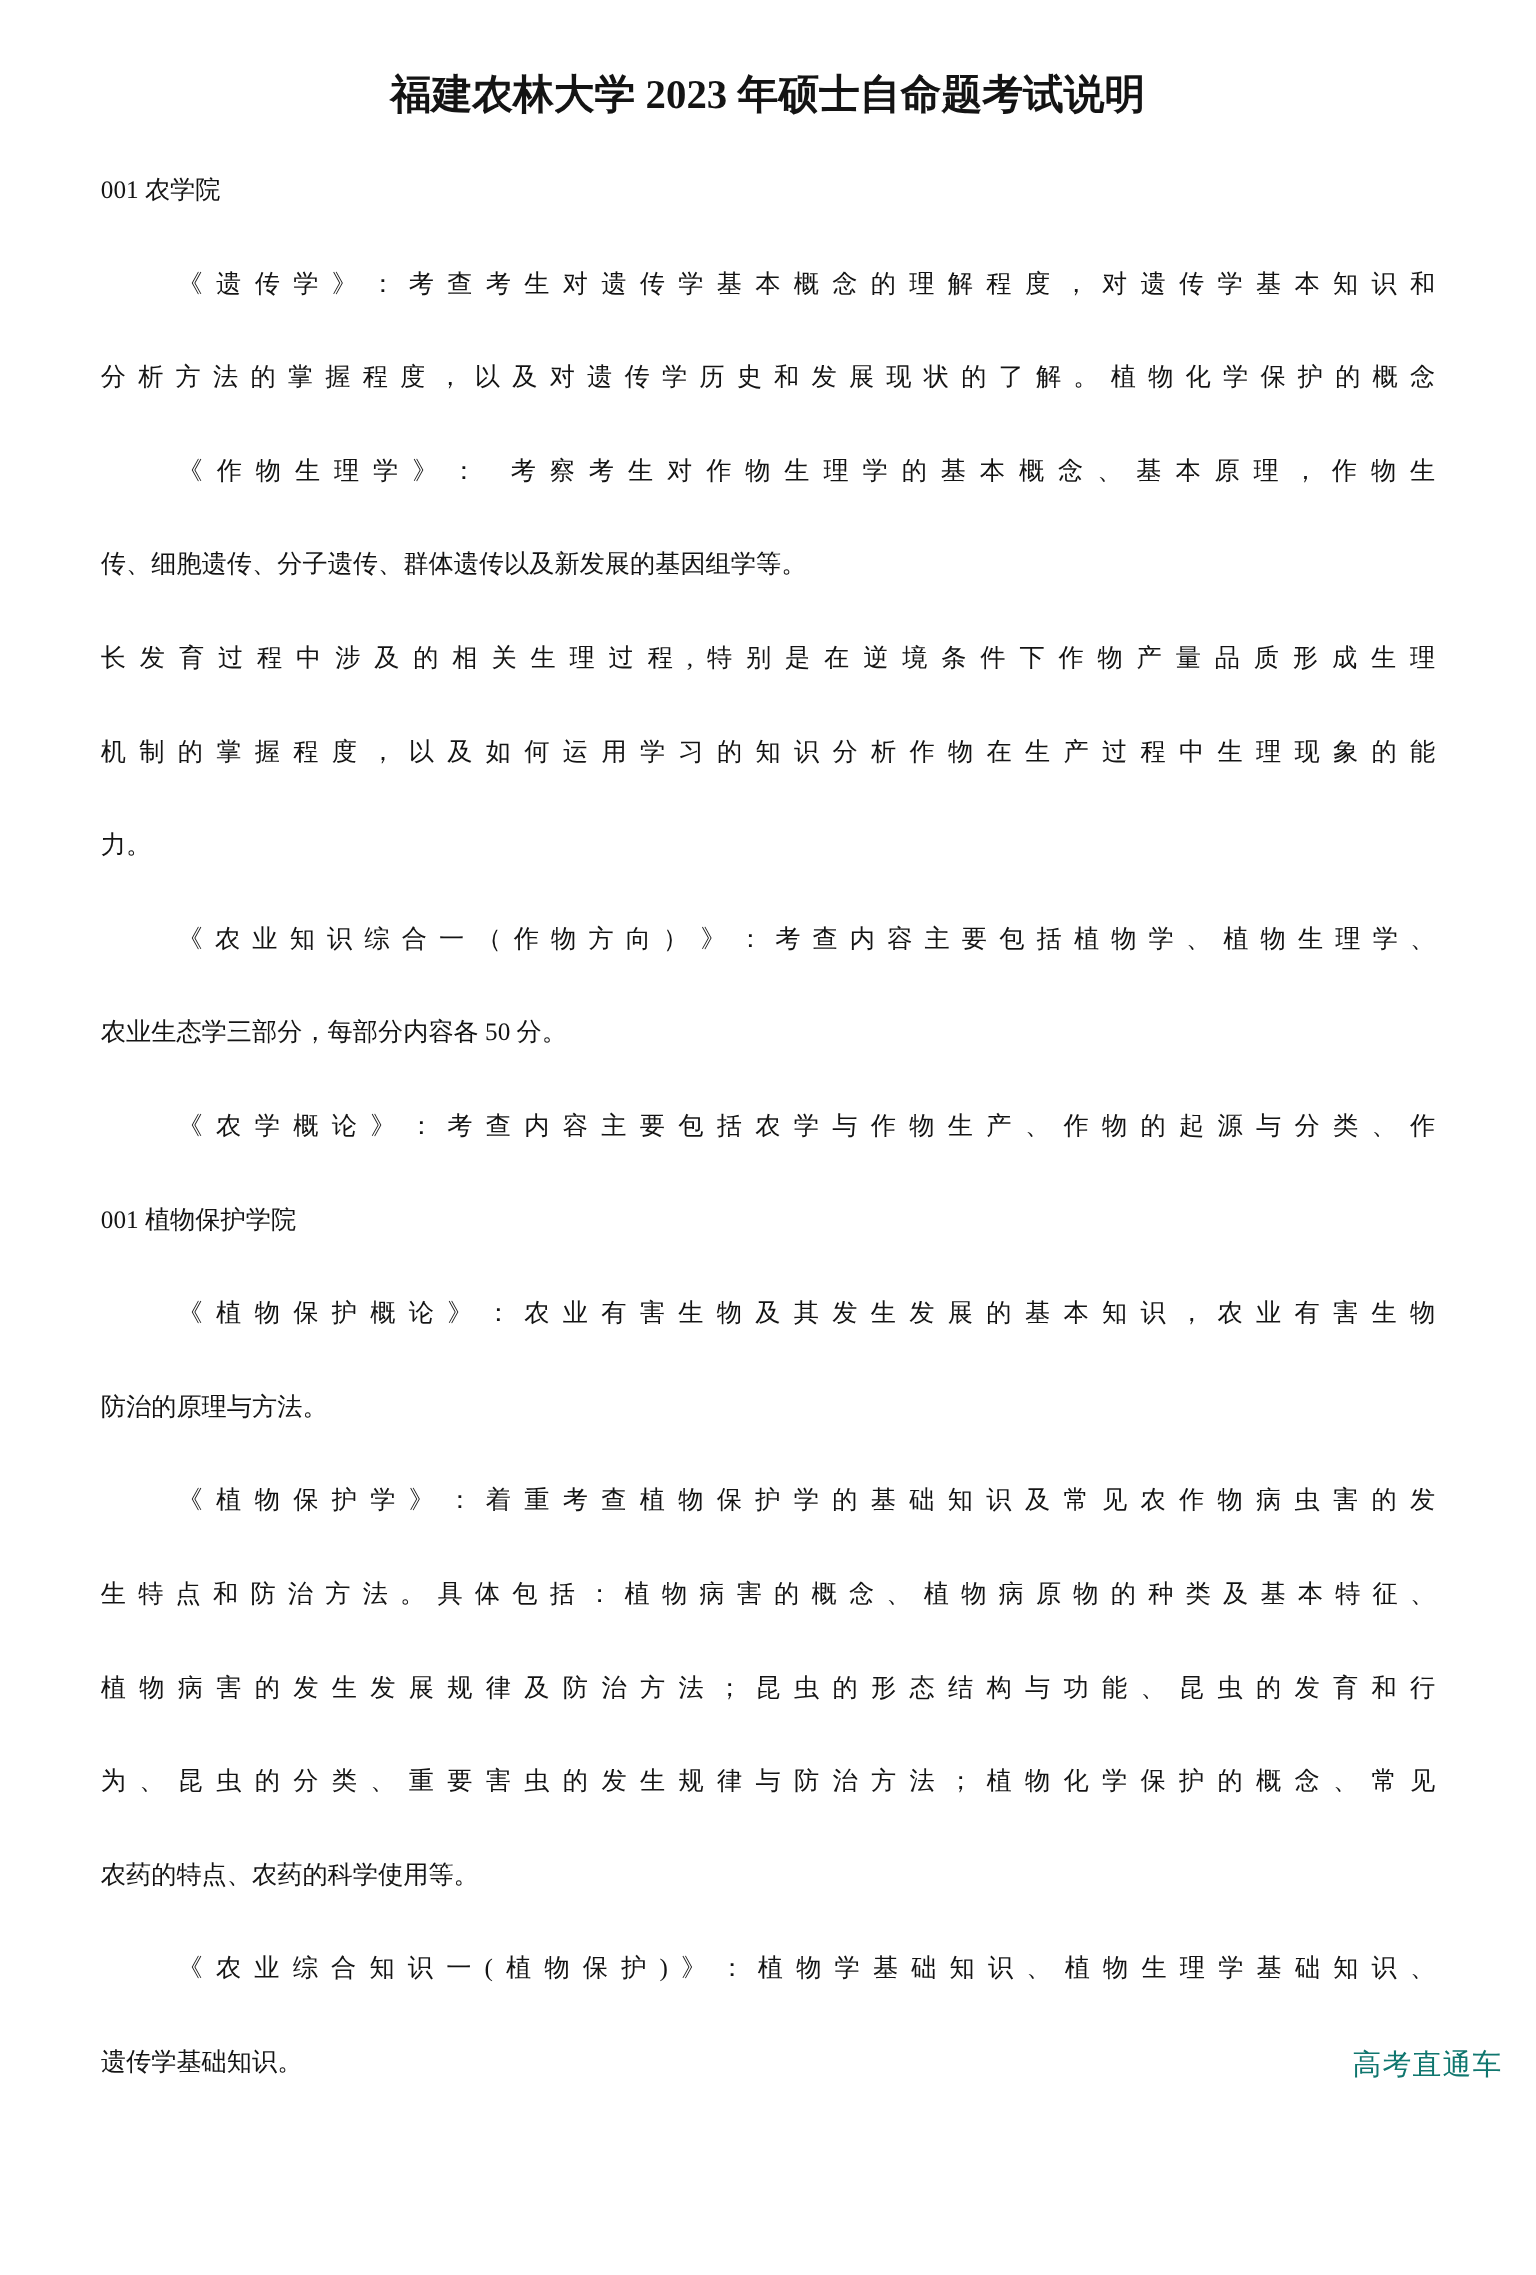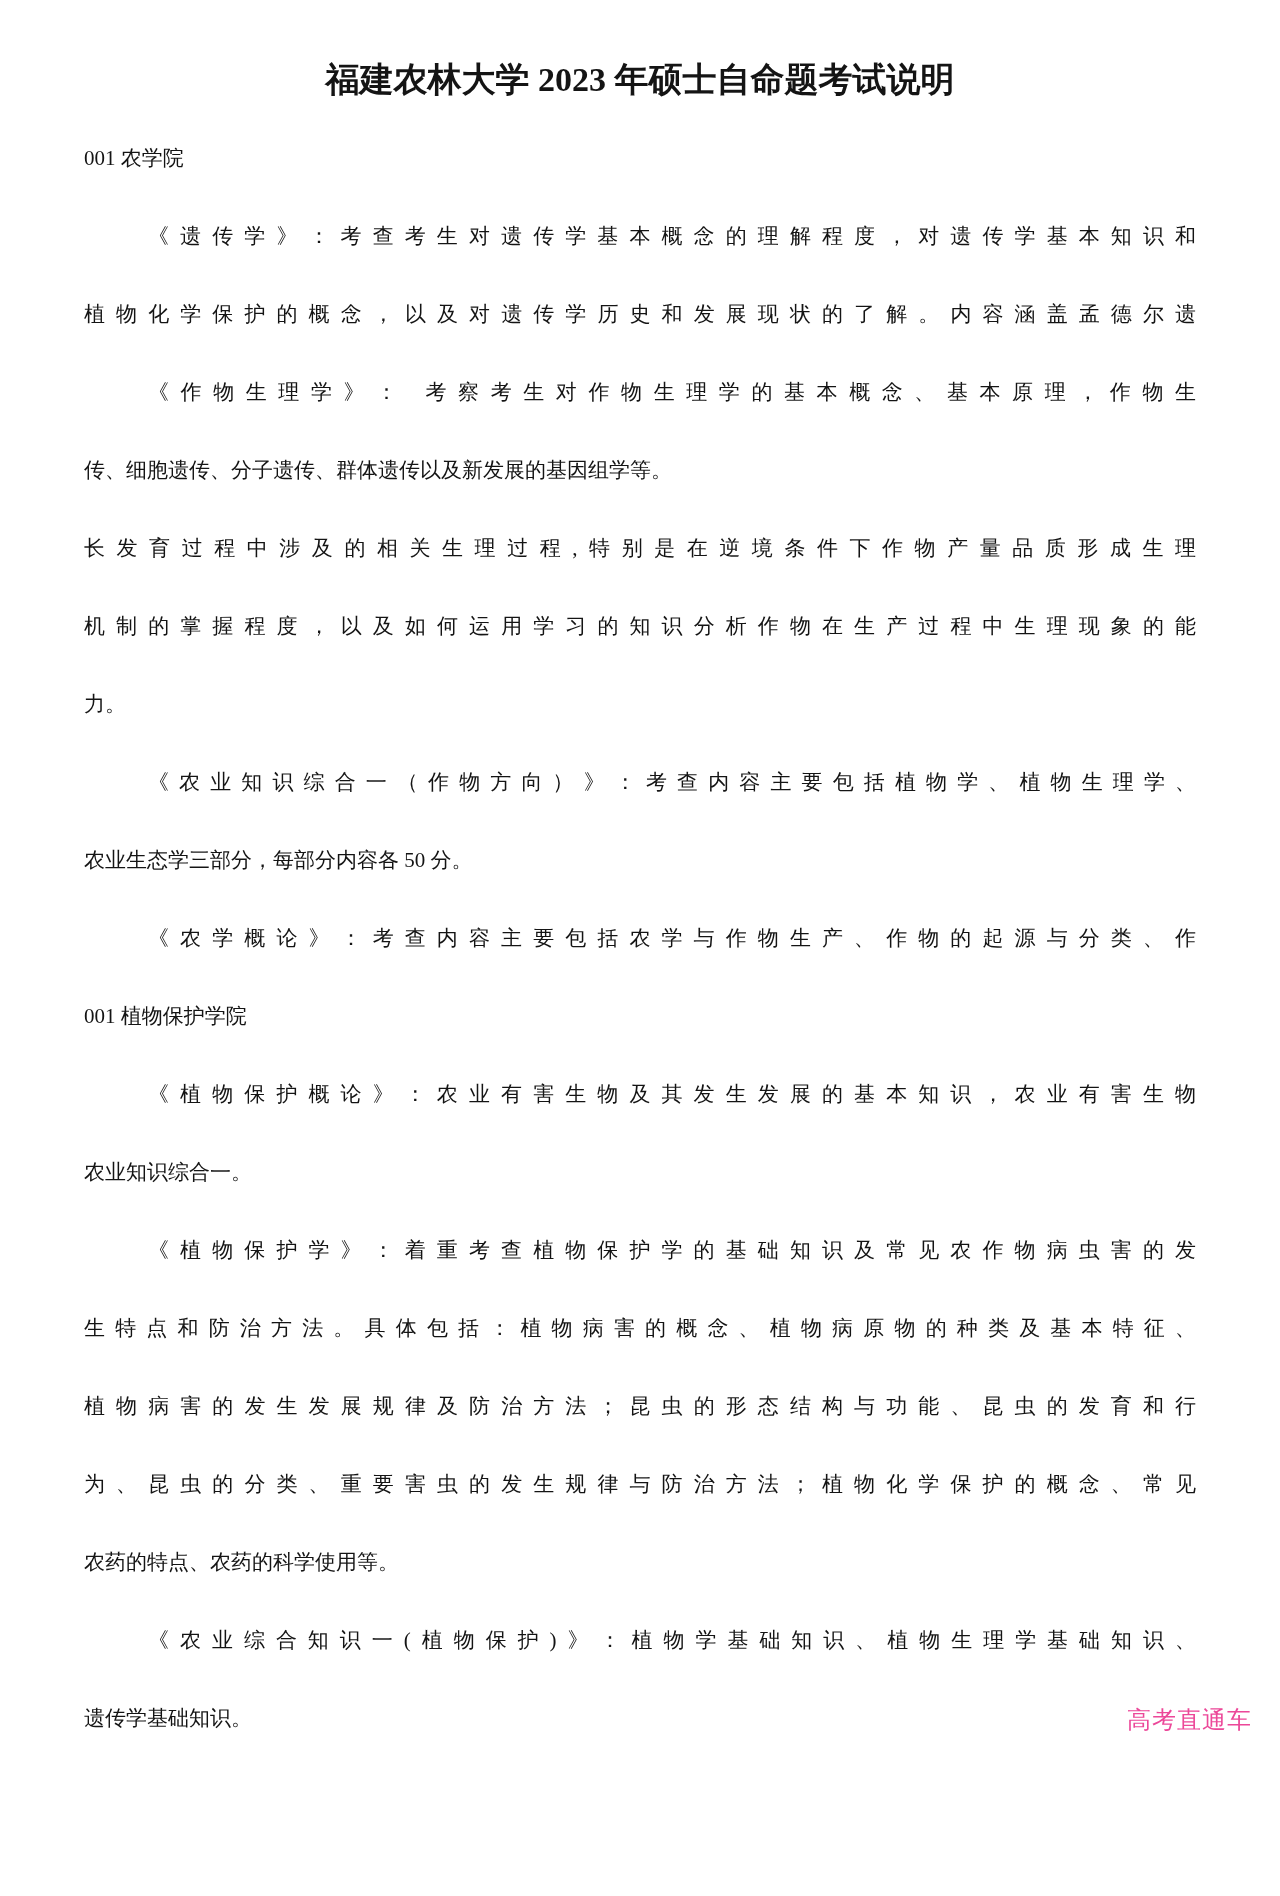--- a/index.html
+++ b/index.html
@@ -41,46 +41,46 @@
     white-space: normal;
     text-align: justify;
     text-align-last: justify;
   }
   .indent { padding-left: 64px; }
   .watermark {
     position: absolute;
     right: 28px;
     bottom: 28px;
     font-size: 24px;
-    color: #ec4899;
+    color: #0f766e;
     letter-spacing: 1px;
   }
 </style>
 </head>
 <body>
 
 <div class="page">
 
   <h1 class="doc-title">福建农林大学 2023 年硕士自命题考试说明</h1>
 
   <div class="doc-body">
     <div class="line">001 农学院</div>
     <div class="line full indent">《遗传学》：考查考生对遗传学基本概念的理解程度，对遗传学基本知识和</div>
-    <div class="line full">植物化学保护的概念，以及对遗传学历史和发展现状的了解。内容涵盖孟德尔遗</div>
+    <div class="line full">分析方法的掌握程度，以及对遗传学历史和发展现状的了解。植物化学保护的概念</div>
     <div class="line full indent">《作物生理学》： 考察考生对作物生理学的基本概念、基本原理，作物生</div>
     <div class="line">传、细胞遗传、分子遗传、群体遗传以及新发展的基因组学等。</div>
     <div class="line full">长发育过程中涉及的相关生理过程,特别是在逆境条件下作物产量品质形成生理</div>
     <div class="line full">机制的掌握程度，以及如何运用学习的知识分析作物在生产过程中生理现象的能</div>
     <div class="line">力。</div>
     <div class="line full indent">《农业知识综合一（作物方向）》：考查内容主要包括植物学、植物生理学、</div>
     <div class="line">农业生态学三部分，每部分内容各 50 分。</div>
     <div class="line full indent">《农学概论》：考查内容主要包括农学与作物生产、作物的起源与分类、作</div>
     <div class="line">001 植物保护学院</div>
     <div class="line full indent">《植物保护概论》：农业有害生物及其发生发展的基本知识，农业有害生物</div>
-    <div class="line">农业知识综合一。</div>
+    <div class="line">防治的原理与方法。</div>
     <div class="line full indent">《植物保护学》：着重考查植物保护学的基础知识及常见农作物病虫害的发</div>
     <div class="line full">生特点和防治方法。具体包括：植物病害的概念、植物病原物的种类及基本特征、</div>
     <div class="line full">植物病害的发生发展规律及防治方法；昆虫的形态结构与功能、昆虫的发育和行</div>
     <div class="line full">为、昆虫的分类、重要害虫的发生规律与防治方法；植物化学保护的概念、常见</div>
     <div class="line">农药的特点、农药的科学使用等。</div>
     <div class="line full indent">《农业综合知识一(植物保护)》：植物学基础知识、植物生理学基础知识、</div>
     <div class="line">遗传学基础知识。</div>
   </div>
 
   <div class="watermark">高考直通车</div>

